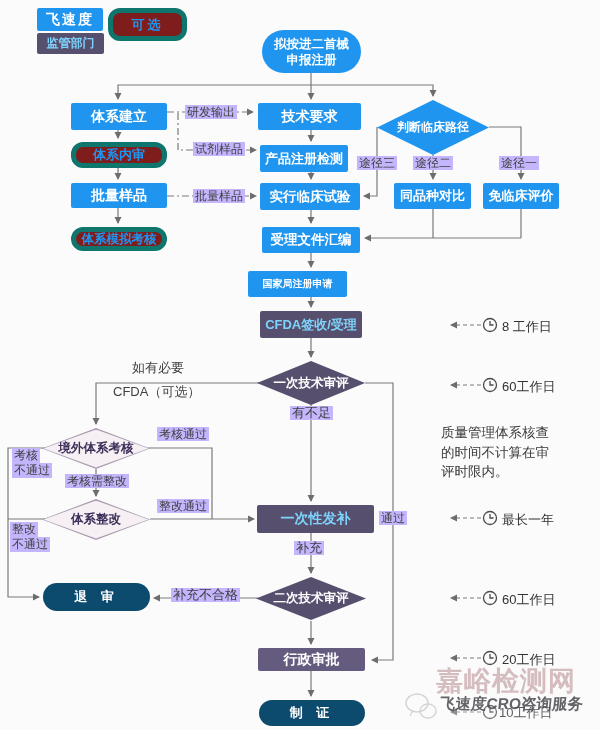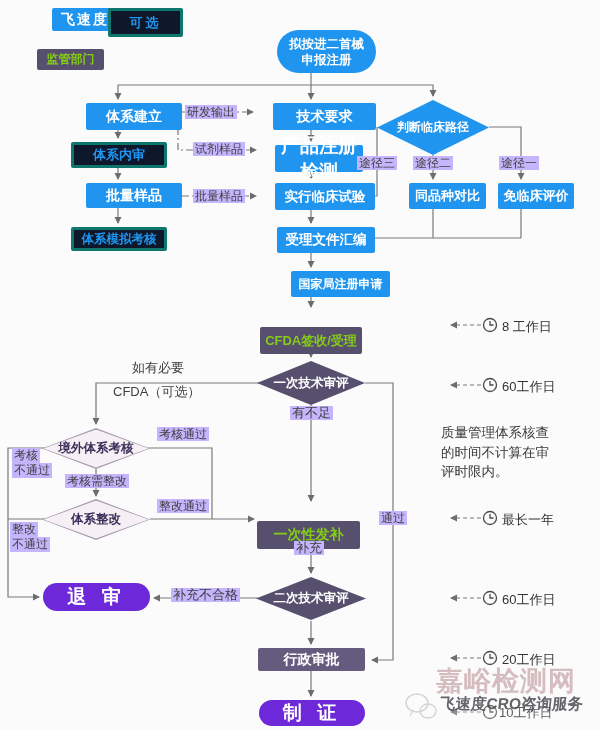--- a/index.html
+++ b/index.html
@@ -1,25 +1,25 @@
 <!DOCTYPE html>
 <html><head>
 <meta charset="utf-8">
 <style>
   html,body{margin:0;padding:0;}
   body{font-family:"Liberation Sans","DejaVu Sans",sans-serif;background:#fff;}
   #stage{position:relative;width:600px;height:730px;background:#fbfbfb;overflow:hidden;}
   #wires{position:absolute;left:0;top:0;z-index:1;}
   .node{position:absolute;display:flex;align-items:center;justify-content:center;
         text-align:center;font-weight:700;z-index:2;box-sizing:border-box;}
-  .b-blue{background:#2095ef;color:#fff;font-size:14px;border-radius:2px;margin-left:15px;}
-  .b-white{background:#0f172a;color:#2095ef;border:3px solid #0f766e;font-size:13px;border-radius:2px;}
-  .b-dark{background:#574f6e;color:#84cc16;font-size:13px;border-radius:2px;margin-top:16px;}
+  .b-blue{background:#2095ef;color:#fff;font-size:14px;border-radius:2px;}
+  .b-white{background:#7f1d1d;color:#2095ef;border:5px solid #0f766e;font-size:13px;border-radius:12px;}
+  .b-dark{background:#574f6e;color:#7dd3fc;font-size:13px;border-radius:2px;}
   .b-purple{background:#645b7e;color:#fff;font-size:14px;border-radius:2px;}
-  .b-black{background:#6d28d9;color:#fff;font-size:19px;letter-spacing:5px;}
+  .b-black{background:#0c4a6e;color:#fff;font-size:13px;letter-spacing:5px;}
   .stadium{border-radius:22px;}
   .pill{border-radius:14px;}
   .diamond{clip-path:polygon(50% 0,100% 50%,50% 100%,0 50%);}
   .d-blue{background:#2095ef;color:#fff;font-size:12px;}
   .d-dark{background:#574f6e;color:#fff;font-size:12.5px;}
   .pdiamond{position:absolute;z-index:2;clip-path:polygon(50% 0,100% 50%,50% 100%,0 50%);background:#a89bb0;}
   .pd-in{position:absolute;inset:1.5px;clip-path:polygon(50% 0,100% 50%,50% 100%,0 50%);background:#f6f0f4;}
   .pd-t{position:absolute;inset:0;display:flex;align-items:center;justify-content:center;
         font-weight:700;font-size:12.5px;color:#3d2f5a;}
   .elabel{position:absolute;z-index:2;font-size:12px;color:#3f3f3f;background:#c4b5fd;
@@ -124,42 +124,42 @@
     <span>拟按进二首械</span>
     <span>申报注册</span>
   </div>
 
   <div class="node b-blue" style="left:71px;top:103px;width:96px;height:27px;">体系建立</div>
   <div class="node b-white" style="left:71px;top:142px;width:96px;height:26px;">体系内审</div>
   <div class="node b-blue" style="left:71px;top:183px;width:96px;height:25px;">批量样品</div>
   <div class="node b-white" style="left:71px;top:227px;width:96px;height:24px;font-size:12.5px;">体系模拟考核</div>
 
   <div class="node b-blue" style="left:258px;top:103px;width:103px;height:27px;">技术要求</div>
-  <div class="node b-blue" style="left:260px;top:145px;width:88px;height:27px;font-size:19px;">产品注册检测</div>
+  <div class="node b-blue" style="left:260px;top:145px;width:88px;height:27px;font-size:13px;">产品注册检测</div>
   <div class="node b-blue" style="left:260px;top:183px;width:100px;height:27px;font-size:13.5px;">实行临床试验</div>
   <div class="node b-blue" style="left:262px;top:227px;width:98px;height:26px;font-size:13.5px;">受理文件汇编</div>
-  <div class="node b-blue" style="left:276px;top:271px;width:99px;height:26px;font-size:12px;">国家局注册申请</div>
+  <div class="node b-blue" style="left:248px;top:271px;width:99px;height:26px;font-size:10px;">国家局注册申请</div>
   <div class="node b-dark" style="left:260px;top:311px;width:102px;height:27px;">CFDA签收/受理</div>
 
   <div class="node diamond d-blue" style="left:377px;top:100px;width:112px;height:55px;">判断临床路径</div>
   <div class="node b-blue" style="left:394px;top:183px;width:77px;height:26px;font-size:13px;">同品种对比</div>
   <div class="node b-blue" style="left:483px;top:183px;width:76px;height:26px;font-size:13px;">免临床评价</div>
 
   <div class="node diamond d-dark" style="left:257px;top:361px;width:108px;height:44px;">一次技术审评</div>
 
   <div class="pdiamond" style="left:42px;top:428px;width:108px;height:41px;">
     <div class="pd-in"></div>
     <span class="pd-t">境外体系考核</span>
   </div>
   <div class="pdiamond" style="left:42px;top:499px;width:108px;height:41px;">
     <div class="pd-in"></div>
     <span class="pd-t">体系整改</span>
   </div>
 
-  <div class="node b-dark" style="left:257px;top:505px;width:103px;height:28px;font-size:14px;">一次性发补</div>
+  <div class="node b-dark" style="left:257px;top:505px;width:117px;height:28px;font-size:14px;">一次性发补</div>
   <div class="node diamond d-dark" style="left:256px;top:577px;width:110px;height:43px;">二次技术审评</div>
 
   <div class="node b-black pill" style="left:43px;top:583px;width:107px;height:28px;">退 审</div>
   <div class="node b-purple" style="left:258px;top:648px;width:107px;height:23px;">行政审批</div>
   <div class="node b-black pill" style="left:259px;top:700px;width:106px;height:26px;">制 证</div>
 
   <span class="elabel" style="left:185px;top:105px;">研发输出</span>
   <span class="elabel" style="left:193px;top:142px;">试剂样品</span>
   <span class="elabel" style="left:193px;top:189px;">批量样品</span>
   <span class="elabel" style="left:357px;top:156px;">途径三</span>

